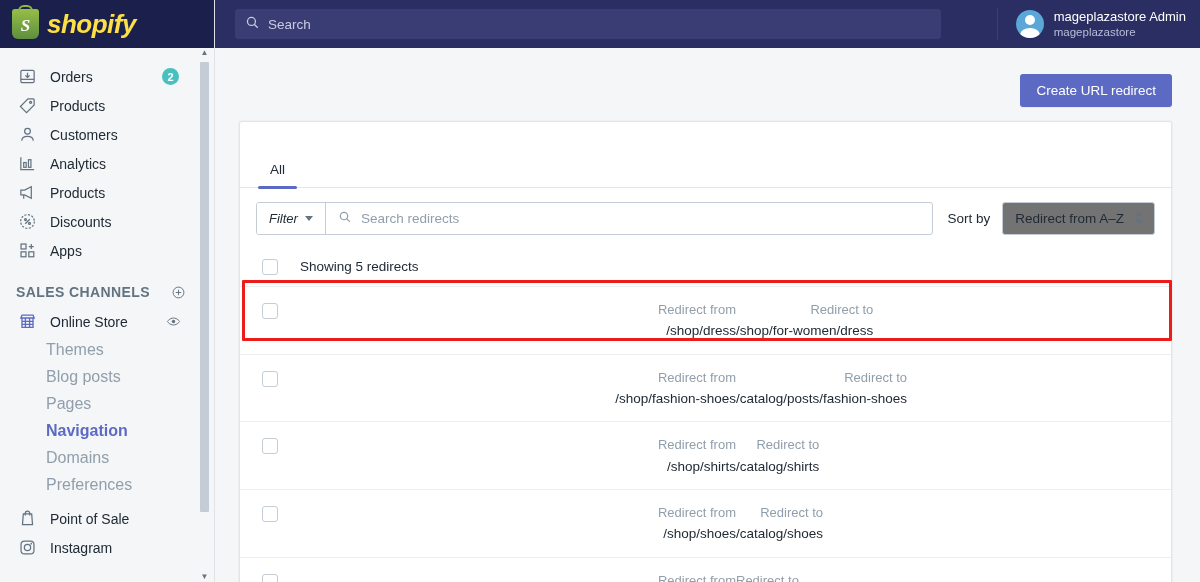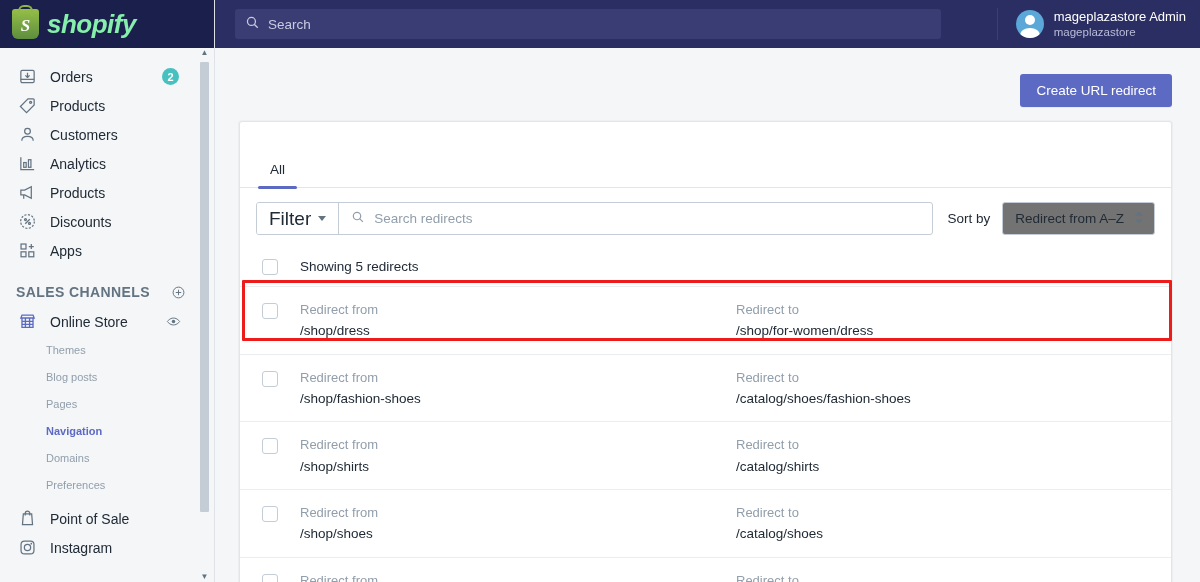--- a/index.html
+++ b/index.html
@@ -35,39 +35,39 @@
     width: 11px; height: 9px;
     border: 2px solid #8fb648; border-bottom: none;
     border-radius: 6px 6px 0 0;
   }
   .logo-mark span {
     color: #fff; font-style: italic; font-weight: bold; font-size: 17px;
     font-family: "Liberation Serif", serif; line-height: 1;
     margin-top: 2px;
   }
   .logo-word {
-    color: #86efac; font-size: 26px; font-weight: bold; font-style: italic;
+    color: #fde047; font-size: 26px; font-weight: bold; font-style: italic;
     margin-left: 8px; letter-spacing: -0.5px;
   }
 
   .nav-scroll {
     position: absolute; top: 48px; left: 0; right: 0; bottom: 0;
     overflow: hidden;
   }
   .nav-item {
     display: flex; align-items: center;
     height: 29px; padding-left: 16px; position: relative;
     cursor: pointer;
   }
   .nav-item .ico { width: 22px; height: 22px; flex: none; display:flex; align-items:center; justify-content:center; }
   .nav-item .lbl {
     margin-left: 12px; font-size: 14px; color: #212b36;
   }
   .nav-item.sub { padding-left: 46px; height: 27px; }
-  .nav-item.sub .lbl { margin-left: 0; color: #919eab; font-size: 11px; }
+  .nav-item.sub .lbl { margin-left: 0; color: #919eab; font-size: 16px; }
   .nav-item.sub.active .lbl { color: #5c6ac4; font-weight: bold; }
   .badge {
     position: absolute; right: 35px;
     background: #47c1bf; color: #fff;
     font-size: 11px; font-weight: bold;
     width: 17px; height: 17px; border-radius: 50%;
     display: flex; align-items: center; justify-content: center;
   }
   .section-head {
     display: flex; align-items: center; justify-content: space-between;
@@ -155,22 +155,22 @@
   }
 
   .filter-row { padding: 14px 16px 12px 16px; display: flex; align-items: center; }
   .filterbox {
     flex: 1; display: flex; align-items: center;
     border: 1px solid #c4cdd5; border-radius: 3px; height: 33px; overflow: hidden;
     background: #fff;
   }
   .filter-btn {
     display: flex; align-items: center; gap: 7px;
-    padding: 0 12px; height: 100%; font-size: 19px; color: #212b36;
-    border-right: 1px solid #c4cdd5; background: #fff; cursor: pointer;
+    padding: 0 12px; height: 100%; font-size: 13px; color: #212b36;
+    border-right: 1px solid #c4cdd5; background: #fff; cursor: pointer; font-style: italic;
   }
   .caret { width:0;height:0;border-left:4px solid transparent;border-right:4px solid transparent;border-top:5px solid #637381; }
   .fsearch { display: flex; align-items: center; gap: 9px; padding-left: 12px; flex: 1; }
   .fsearch .ph { color: #919eab; font-size: 13.5px; }
   .sortby { margin-left: 14px; font-size: 13.5px; color: #212b36; }
   .select {
     margin-left: 12px; height: 33px; min-width: 143px;
     border: 1px solid #c4cdd5; border-radius: 3px; background: #737373;
     display: flex; align-items: center; justify-content: space-between;
     padding: 0 10px 0 12px; font-size: 13.5px; color: #212b36; cursor: pointer;
@@ -187,21 +187,21 @@
   .showing-txt { margin-left: 22px; font-size: 13.5px; color: #212b36; }
 
   .row {
     display: flex; align-items: flex-start;
     padding: 13px 0 12px 22px; border-bottom: 1px solid #ebeef0;
     min-height: 61px; cursor: pointer;
   }
   .row:last-child { border-bottom: none; }
   .row .cb { margin-top: 3px; }
   .cols { display: flex; flex: 1; margin-left: 22px; }
-  .col { flex: none; }
+  .col { flex: none; text-align: right; }
   .col.from { width: 436px; }
   .lbl-sm { font-size: 13px; color: #919eab; line-height: 1.55; }
   .val { font-size: 13.5px; color: #212b36; line-height: 1.6; }
 
   .hl-box {
     position: absolute;
     left: 242px; top: 280px; width: 930px; height: 61px;
     border: 3px solid #ee1b1b; border-radius: 1px;
     pointer-events: none; z-index: 30;
   }
@@ -461,21 +461,21 @@
 
         <div class="row">
           <div class="cb"></div>
           <div class="cols">
             <div class="col from">
               <div class="lbl-sm">Redirect from</div>
               <div class="val">/shop/fashion-shoes</div>
             </div>
             <div class="col to">
               <div class="lbl-sm">Redirect to</div>
-              <div class="val">/catalog/shoes/fashion-shoes</div>
+              <div class="val">/catalog/posts/fashion-shoes</div>
             </div>
           </div>
         </div>
 
         <div class="row">
           <div class="cb"></div>
           <div class="cols">
             <div class="col from">
               <div class="lbl-sm">Redirect from</div>
               <div class="val">/shop/shirts</div>

